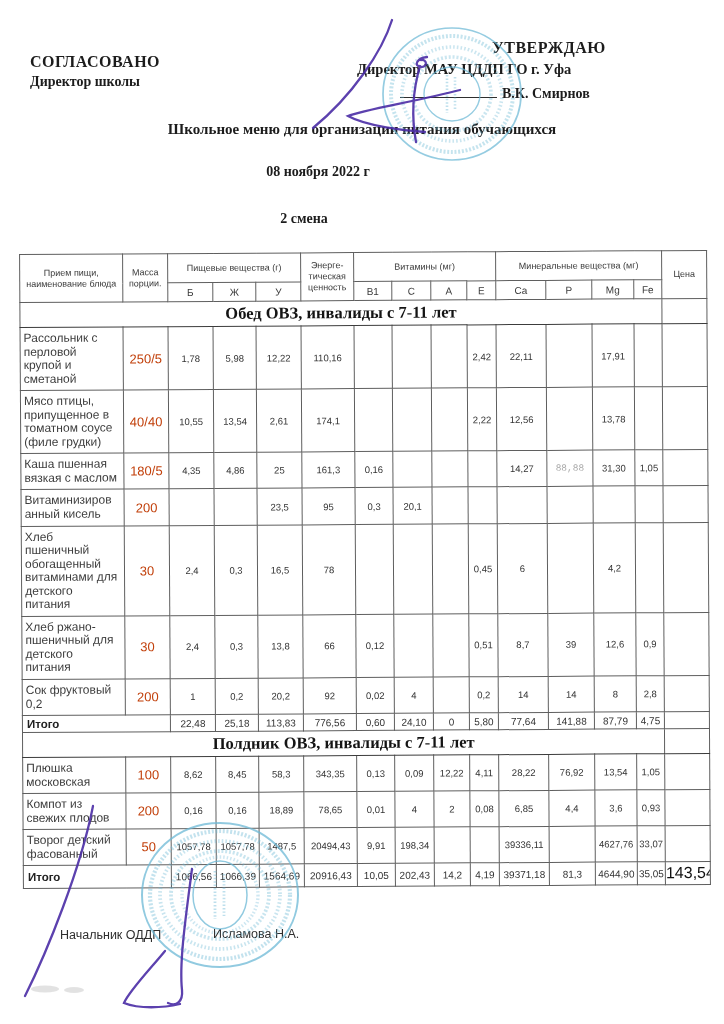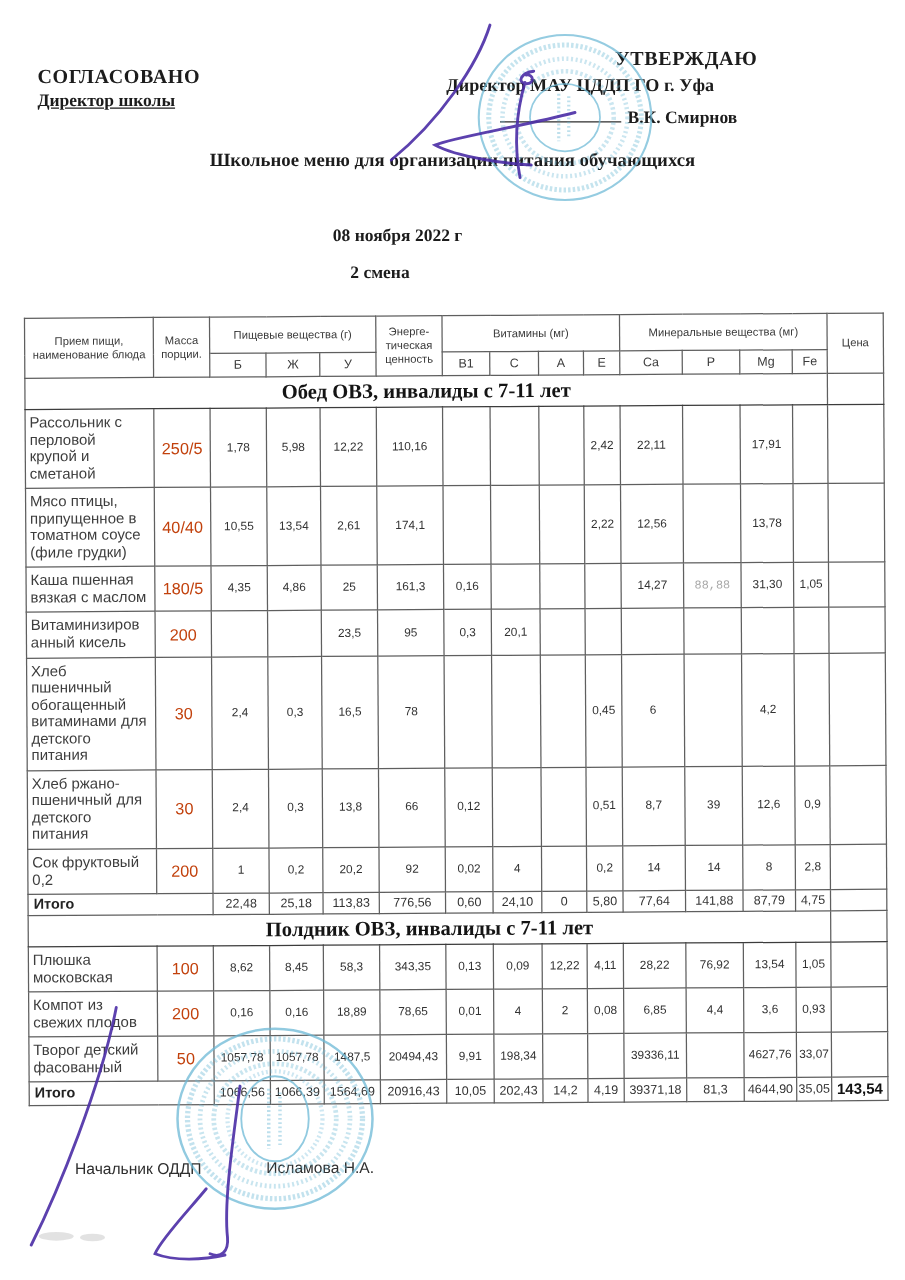--- a/index.html
+++ b/index.html
@@ -1,45 +1,45 @@
 <!DOCTYPE html>
 <html><head>
 <meta charset="utf-8">
 <style>
   html,body{margin:0;padding:0;background:#e8e8e8;}
   .page{position:relative;width:724px;height:1024px;background:#ffffff;overflow:hidden;
         font-family:"Liberation Sans",sans-serif;}
   
   .serifb{font-family:"Liberation Serif",serif;font-weight:bold;color:#1c1c1c;}
   .agreed-title{position:absolute;left:30px;top:53px;font-size:16px;letter-spacing:.5px;}
-  .agreed-sub{position:absolute;left:30px;top:74px;font-size:14px;text-decoration:underline;}
+  .agreed-sub{position:absolute;left:30px;top:74px;font-size:14px;}
   .approved-title{position:absolute;left:452px;top:39px;font-size:16px;letter-spacing:.5px;margin-left:40px;}
   .approved-sub{position:absolute;left:357px;top:61px;font-size:14.5px;}
   .approved-sign{position:absolute;left:400px;top:84px;font-size:14px;}
   .sign-line{display:inline-block;width:97px;height:13px;border-bottom:1.5px solid #2e2e2e;margin-right:5px;}
   .doc-title{position:absolute;left:0;top:121px;width:724px;text-align:center;font-size:15px;}
-  .doc-date{position:absolute;left:0;top:182px;width:636px;text-align:center;font-size:14px;}
+  .doc-date{position:absolute;left:0;top:164px;width:636px;text-align:center;font-size:14px;}
   .doc-shift{position:absolute;left:0;top:211px;width:724px;text-align:center;font-size:14px;transform:translateX(-58px);}
   
   table.menu{position:absolute;left:21px;top:252px;width:687px;border-collapse:collapse;
              table-layout:fixed;transform:rotate(-0.35deg);color:#333;}
   .menu th,.menu td{border:1px solid #5f5f5f;overflow:hidden;vertical-align:middle;}
   .menu{border:1.5px solid #3c3c3c;}
   .menu thead tr.h1 th{font-weight:normal;font-size:9px;line-height:1.2;padding:2px 1px;color:#3a3a3a;height:24px;text-align:center;}
   .menu thead tr.h2 th{font-weight:normal;font-size:10px;height:16px;padding:1px;text-align:center;color:#3a3a3a;}
   td.name{font-size:12px;line-height:1.13;text-align:left;padding:4px 2px 4px 3px;white-space:pre-line;color:#3d3d3d;}
   td.mass{font-size:13px;text-align:center;color:#c2410c;}
   td.num{font-size:9.5px;text-align:center;padding:2px 0;}
   td.num.faded{color:#a9a9a9;font-family:Liberation Mono, monospace;}
   tr.section-row td{border-top:1.6px solid #3c3c3c;border-bottom:1.6px solid #3c3c3c;}
   td.section-title{font-family:"Liberation Serif",serif;font-weight:bold;font-size:16.5px;
                    text-align:center;color:#141414;padding:2px 0;}
   tr.total-row td{border-top:1.4px solid #3c3c3c;font-size:10px;text-align:center;}
   tr.total-row td.total-label{font-weight:bold;font-size:11.5px;text-align:left;padding:2px 4px;color:#222;}
-  tr.total-row td.price-total{font-weight:bold;font-size:12px;color:#111;}
+  tr.total-row td.price-total{font-weight:normal;font-size:16px;color:#111;}
   
   .footer-pos{position:absolute;left:60px;top:928px;font-size:12.5px;color:#2e2e2e;}
   .footer-name{position:absolute;left:213px;top:927px;font-size:12.5px;color:#2e2e2e;}
   
   svg.overlay{position:absolute;left:0;top:0;width:724px;height:1024px;pointer-events:none;}
 </style>
 </head>
 <body>
 
 <div class="page">

